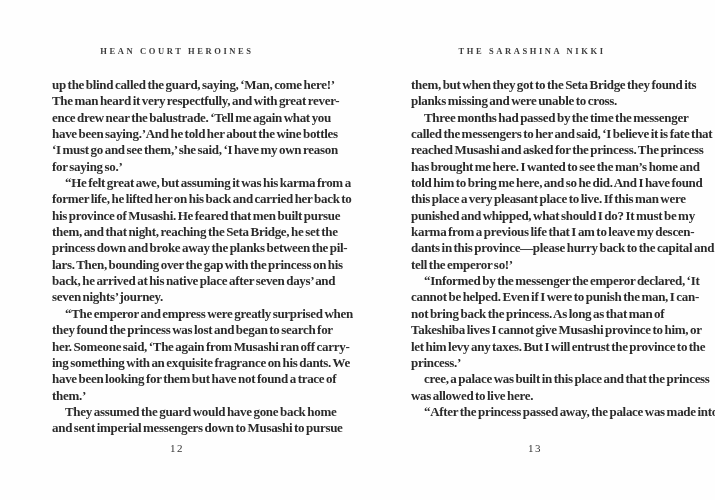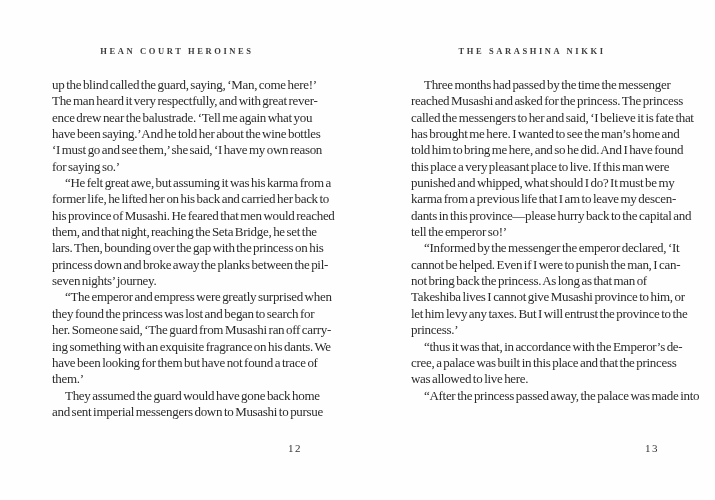--- a/index.html
+++ b/index.html
@@ -37,34 +37,34 @@
     top: 77px;
     font-size: 13px;
     line-height: 16.35px;
     color: #2b2b2b;
     letter-spacing: -0.3px;
     word-spacing: -1.2px;
   }
   .body-text.left  { left: 52px;  width: 254px; }
   .body-text.right { left: 411px; width: 250px; }
 
-  .para { margin: 0; }
+  .para { margin: 0; font-weight: bold; }
   .para .line {
     white-space: nowrap;
     height: 16.35px;
   }
   .para.indent .line:first-child { text-indent: 13px; }
 
   .page-number {
     position: absolute;
     top: 442px;
     font-size: 11px;
     letter-spacing: 1.5px;
     color: #333333;
-    text-align: right;
+    text-align: center;
   }
   .page-number.left  { left: 52px;  width: 250px; }
   .page-number.right { left: 411px; width: 248px; }
 </style>
 </head>
 <body>
 
 <div class="book-spread">
 
   <div class="page left">
@@ -74,67 +74,71 @@
           <div class="line">up the blind called the guard, saying, ‘Man, come here!’</div>
           <div class="line">The man heard it very respectfully, and with great rever-</div>
           <div class="line">ence drew near the balustrade. ‘Tell me again what you</div>
           <div class="line">have been saying.’ And he told her about the wine bottles</div>
           <div class="line">‘I must go and see them,’ she said, ‘I have my own reason</div>
           <div class="line">for saying so.’</div>
         </div>
         <div class="para indent">
           <div class="line">“He felt great awe, but assuming it was his karma from a</div>
           <div class="line">former life, he lifted her on his back and carried her back to</div>
-          <div class="line">his province of Musashi. He feared that men would reached</div>
+          <div class="line">his province of Musashi. He feared that men built pursue</div>
           <div class="line">them, and that night, reaching the Seta Bridge, he set the</div>
+          <div class="line">princess down and broke away the planks between the pil-</div>
           <div class="line">lars. Then, bounding over the gap with the princess on his</div>
-          <div class="line">princess down and broke away the planks between the pil-</div>
+          <div class="line">back, he arrived at his native place after seven days’ and</div>
           <div class="line">seven nights’ journey.</div>
         </div>
         <div class="para indent">
           <div class="line">“The emperor and empress were greatly surprised when</div>
           <div class="line">they found the princess was lost and began to search for</div>
-          <div class="line">her. Someone said, ‘The guard from Musashi ran off carry-</div>
+          <div class="line">her. Someone said, ‘The again from Musashi ran off carry-</div>
           <div class="line">ing something with an exquisite fragrance on his dants. We</div>
           <div class="line">have been looking for them but have not found a trace of</div>
           <div class="line">them.’</div>
         </div>
         <div class="para indent">
           <div class="line">They assumed the guard would have gone back home</div>
           <div class="line">and sent imperial messengers down to Musashi to pursue</div>
         </div>
       </div>
     <div class="page-number left">12</div>
   </div>
 
   <div class="page right">
     <div class="running-header right">THE SARASHINA NIKKI</div>
     <div class="body-text right">
+        <div class="para">
+          <div class="line">them, but when they got to the Seta Bridge they found its</div>
+          <div class="line">planks missing and were unable to cross.</div>
+        </div>
         <div class="para indent">
           <div class="line">Three months had passed by the time the messenger</div>
+          <div class="line">called the messengers to her and said, ‘I believe it is fate that</div>
           <div class="line">reached Musashi and asked for the princess. The princess</div>
-          <div class="line">called the messengers to her and said, ‘I believe it is fate that</div>
           <div class="line">has brought me here. I wanted to see the man’s home and</div>
           <div class="line">told him to bring me here, and so he did. And I have found</div>
           <div class="line">this place a very pleasant place to live. If this man were</div>
           <div class="line">punished and whipped, what should I do? It must be my</div>
           <div class="line">karma from a previous life that I am to leave my descen-</div>
           <div class="line">dants in this province—please hurry back to the capital and</div>
           <div class="line">tell the emperor so!’</div>
         </div>
         <div class="para indent">
           <div class="line">“Informed by the messenger the emperor declared, ‘It</div>
           <div class="line">cannot be helped. Even if I were to punish the man, I can-</div>
           <div class="line">not bring back the princess. As long as that man of</div>
           <div class="line">Takeshiba lives I cannot give Musashi province to him, or</div>
           <div class="line">let him levy any taxes. But I will entrust the province to the</div>
           <div class="line">princess.’</div>
         </div>
         <div class="para indent">
-          <div class="line">“thus it was that, in accordance with the Emperor’s de-</div>
           <div class="line">cree, a palace was built in this place and that the princess</div>
           <div class="line">was allowed to live here.</div>
         </div>
         <div class="para indent">
           <div class="line">“After the princess passed away, the palace was made into</div>
         </div>
       </div>
     <div class="page-number right">13</div>
   </div>
 

